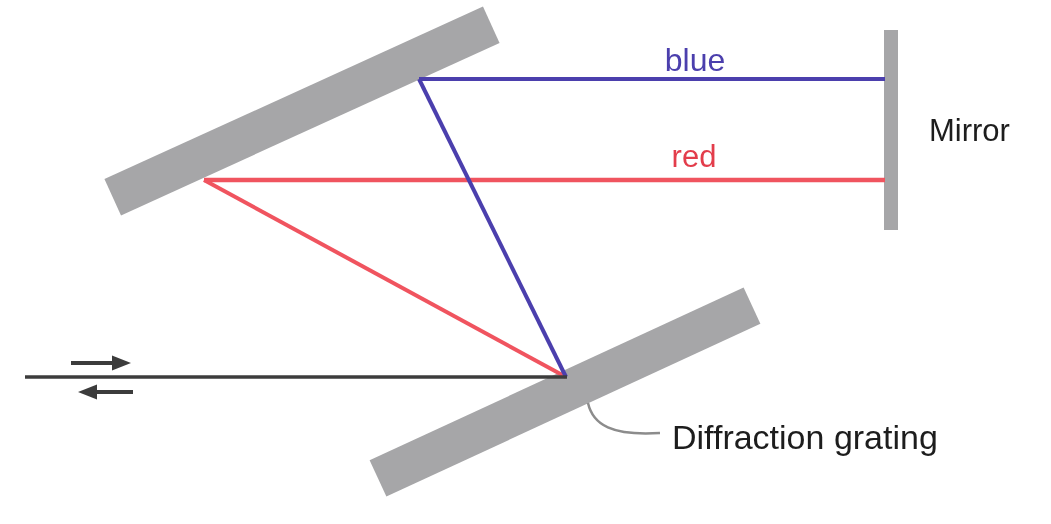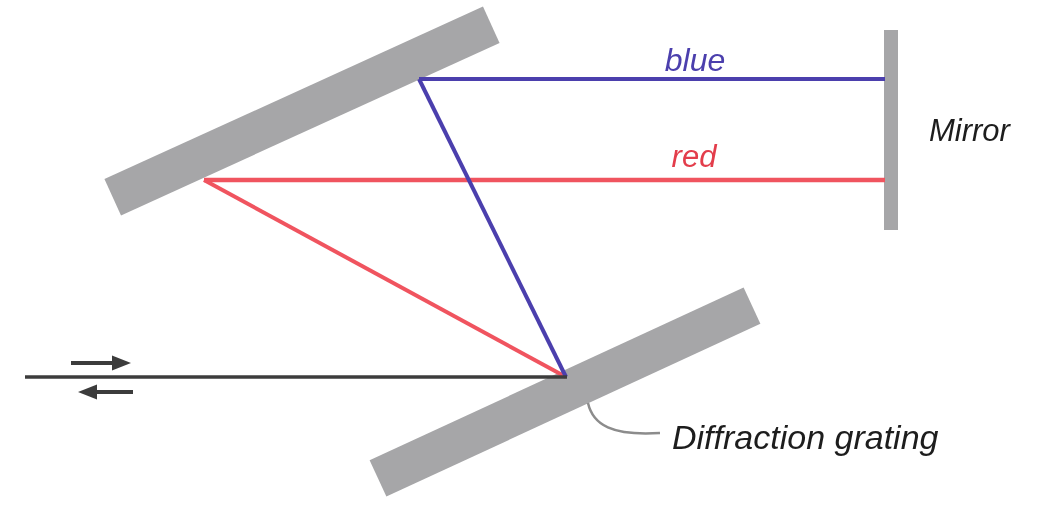--- a/index.html
+++ b/index.html
@@ -3,21 +3,20 @@
 <meta charset="utf-8">
 <style>
   html, body { margin: 0; padding: 0; background: #ffffff; }
   .stage {
     position: relative;
     width: 1051px;
     height: 524px;
     background: #ffffff;
     overflow: hidden;
     font-family: "Liberation Sans", sans-serif;
-    font-style: italic;
   }
   svg text {
     font-family: "Liberation Sans", sans-serif;
   }
 </style>
 </head>
 <body>
 
 <div class="stage">
   <svg width="1051" height="524" viewBox="0 0 1051 524">

